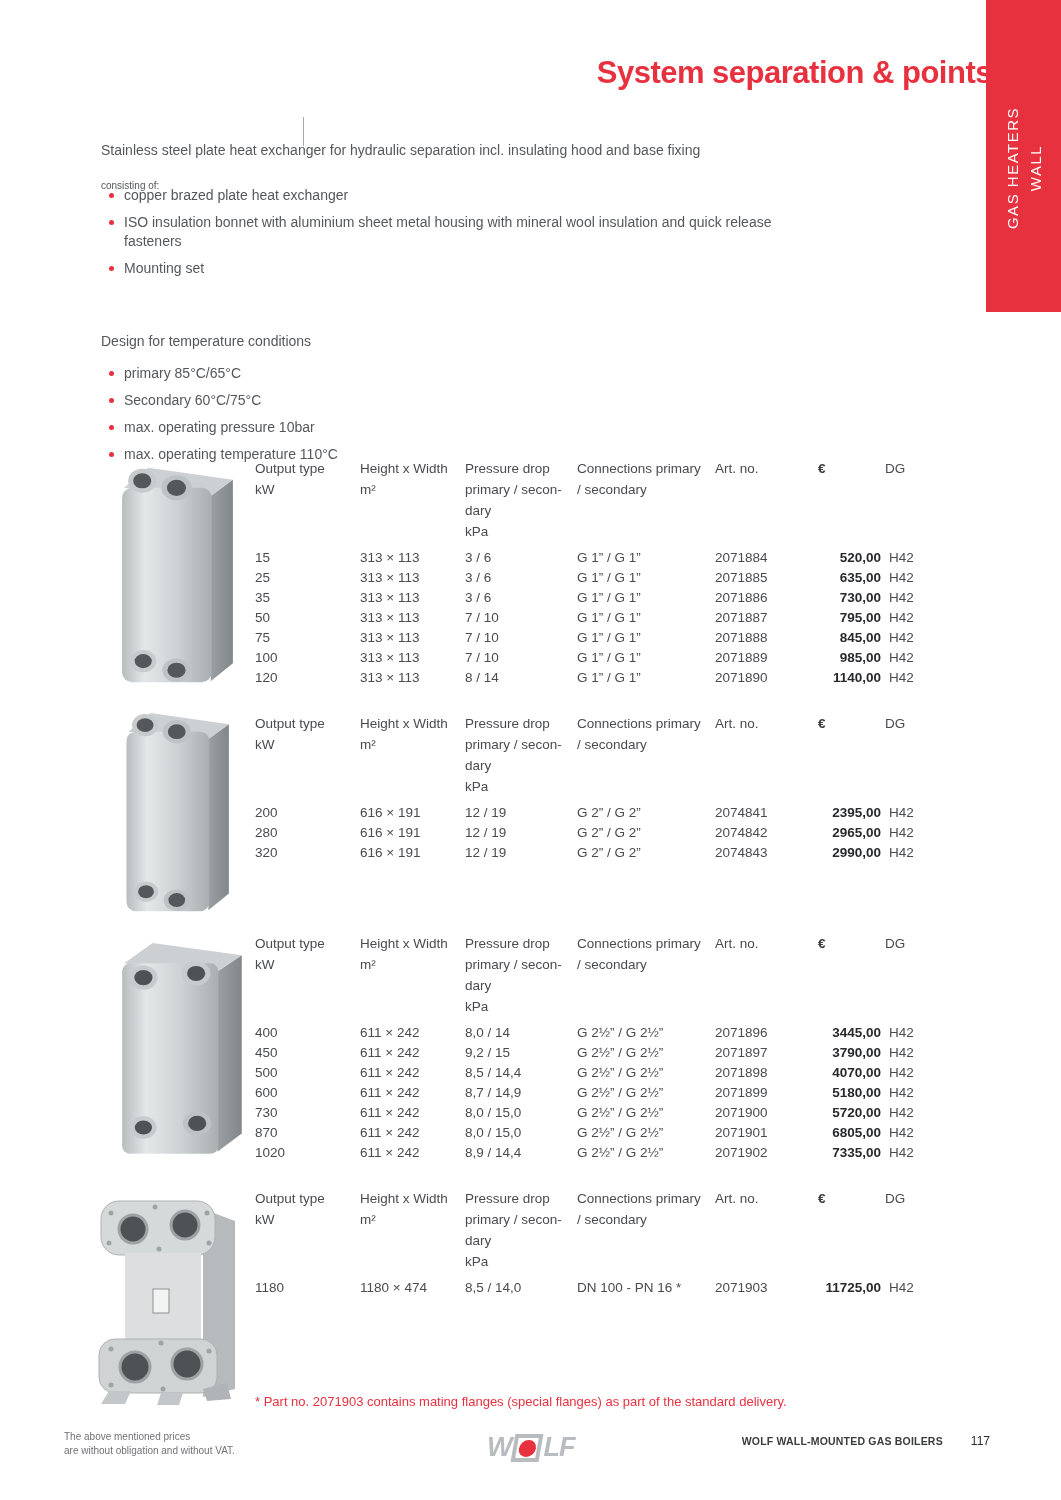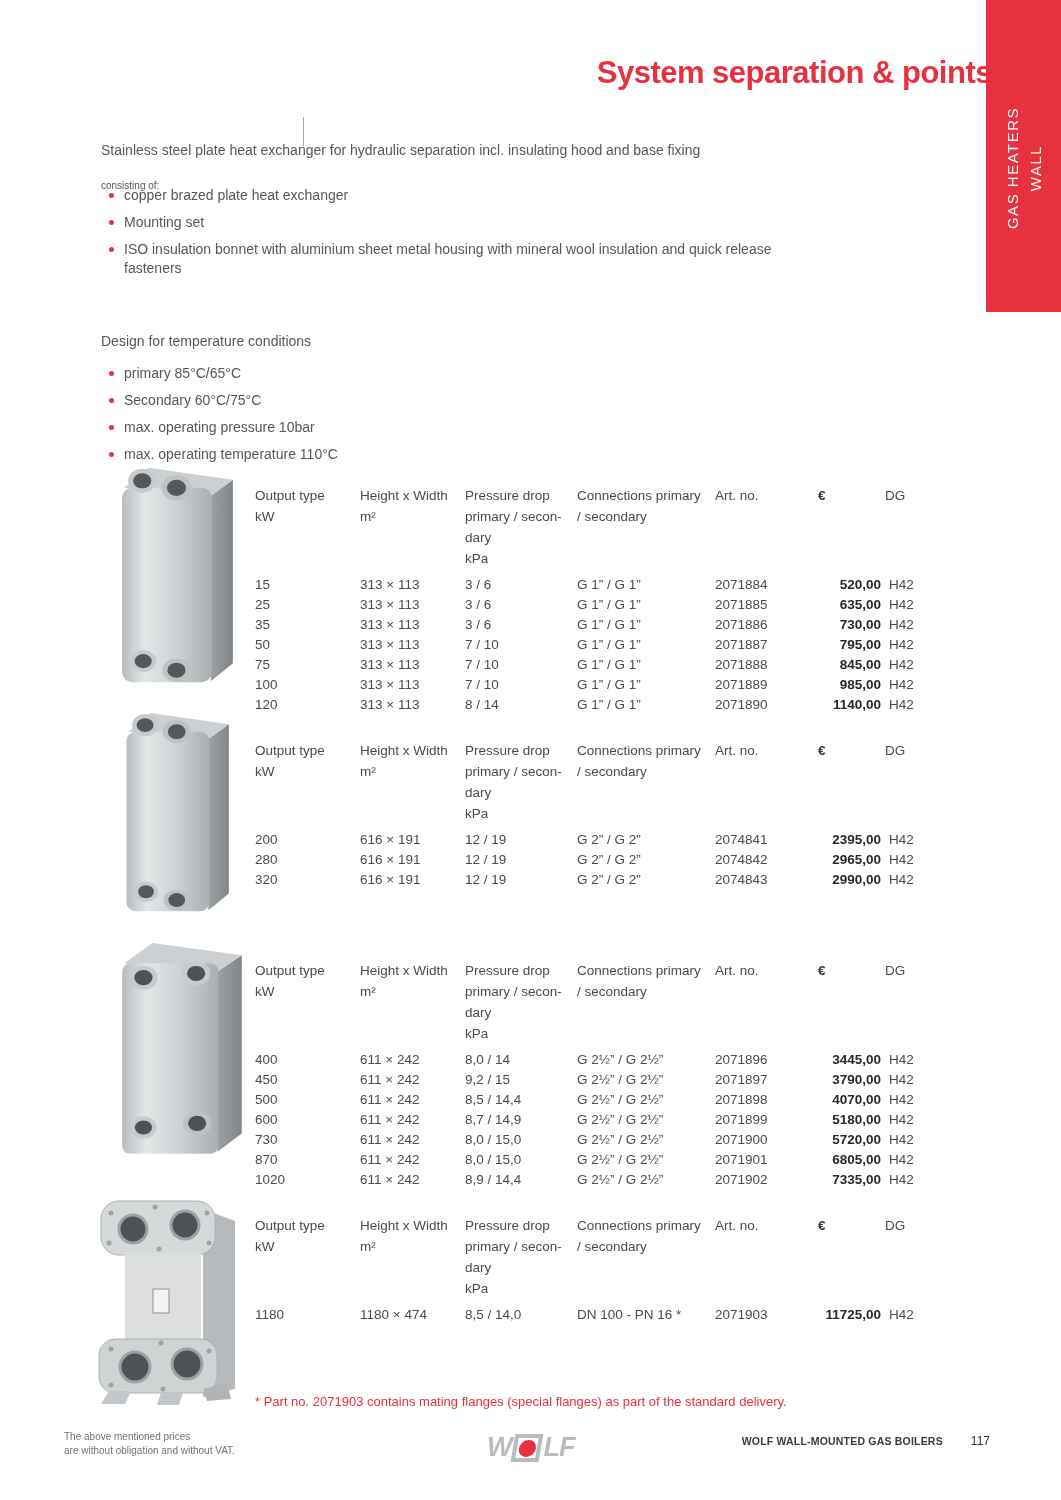--- a/index.html
+++ b/index.html
@@ -24,21 +24,21 @@
   .intro-bullets{left:101px;top:180px;width:720px;}
   .design-heading{position:absolute;left:101px;top:333px;font-size:14px;}
   .design-bullets{left:101px;top:358px;width:500px;}
   .design-bullets li{margin-bottom:8.5px;}
 
   
   .product-image{position:absolute;}
   .product-image svg{width:100%;height:100%;display:block;}
   .spec-table{position:absolute;left:255px;width:672px;font-size:13.5px;color:#4a4b4e;}
   .thead,.trow{display:grid;grid-template-columns:105px 105px 112px 138px 75px 95px 42px;}
-  .thead .hc{line-height:21px;margin-top:27px;}
+  .thead .hc{line-height:21px;}
   .hc .hl{display:block;}
   .hc.c6 .hl{font-weight:bold;color:#3a3b3d;padding-left:28px;}
   .tbody{margin-top:6px;}
   .trow{height:20px;line-height:20px;}
   .tc.c6{text-align:right;font-weight:bold;color:#28292b;padding-right:4px;}
   .tc.c7{padding-left:4px;}
 
   
   .footnote{position:absolute;left:255px;top:1394px;font-size:13px;color:var(--red,#e8313e);}
   .footer-left{position:absolute;left:64px;top:1430px;font-size:10px;line-height:1.35;color:#717274;}
@@ -146,22 +146,22 @@
     </div>
   </div>
 
   <div class="stray-mark"></div>
 
   <div class="intro-lead">Stainless steel plate heat exchanger for hydraulic separation incl. insulating hood and base fixing</div>
   <div class="intro-sub">consisting of:</div>
 
   <ul class="bullets intro-bullets">
     <li><span class="dot"></span><span>copper brazed plate heat exchanger</span></li>
+    <li><span class="dot"></span><span>ISO insulation bonnet with aluminium sheet metal housing with mineral wool insulation and quick release fasteners</span></li>
     <li><span class="dot"></span><span>Mounting set</span></li>
-    <li><span class="dot"></span><span>ISO insulation bonnet with aluminium sheet metal housing with mineral wool insulation and quick release fasteners</span></li>
   </ul>
 
   <div class="design-heading">Design for temperature conditions</div>
   <ul class="bullets design-bullets">
     <li><span class="dot"></span><span>primary 85°C/65°C</span></li>
     <li><span class="dot"></span><span>Secondary 60°C/75°C</span></li>
     <li><span class="dot"></span><span>max. operating pressure 10bar</span></li>
     <li><span class="dot"></span><span>max. operating temperature 110°C</span></li>
   </ul>
 

